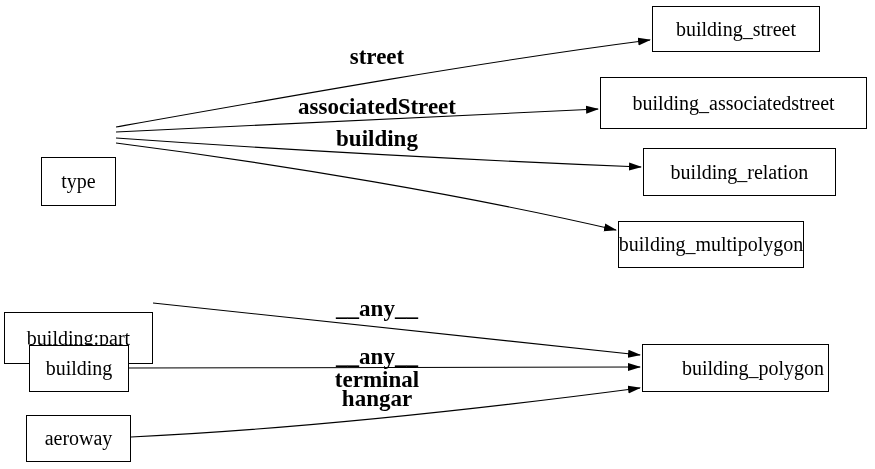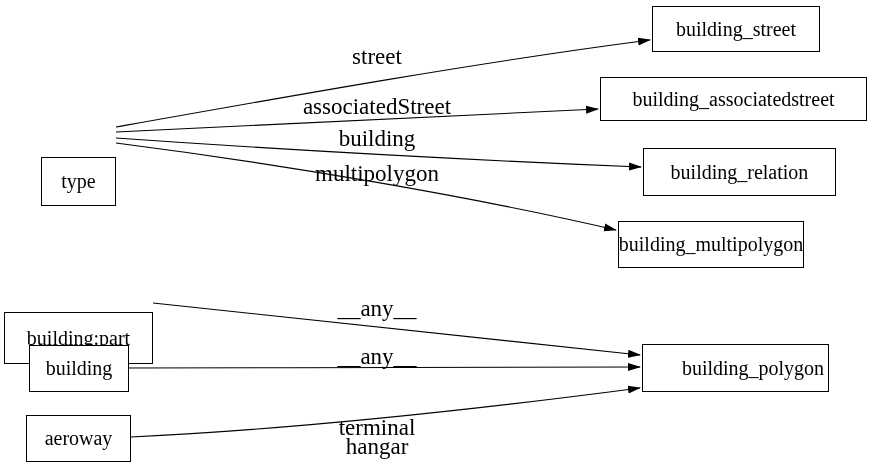--- a/index.html
+++ b/index.html
@@ -37,22 +37,23 @@
     white-space: nowrap;
   }
   .edge-label {
     position: absolute;
     transform: translateX(-50%);
     font-size: 23px;
     line-height: 24px;
     color: #000000;
     text-align: center;
     white-space: pre-line;
+    font-weight: bold;
   }
-  .edge-label.two-line { line-height: 19px; margin-top: 48px; }
+  .edge-label.two-line { line-height: 19px; }
 </style>
 </head>
 <body>
 
 <div class="canvas">
 
   <svg class="edges-svg" viewBox="0 0 875 469" xmlns="http://www.w3.org/2000/svg">
     <defs>
       <marker id="arrow" viewBox="0 0 13 10" refX="12" refY="5" markerWidth="13" markerHeight="10" orient="auto" markerUnits="userSpaceOnUse">
         <path d="M0,1 L13,5 L0,9 Z" fill="#000000"></path>
@@ -64,41 +65,40 @@
     <path class="edge" d="M116,143 C280,164 470,196 616,230" marker-end="url(#arrow)"></path>
     <path class="edge" d="M153,303 C320,320 480,338 640,355" marker-end="url(#arrow)"></path>
     <path class="edge" d="M129,368 C300,368 480,367 640,367" marker-end="url(#arrow)"></path>
     <path class="edge" d="M131,437 C300,429 480,409 640,388" marker-end="url(#arrow)"></path>
   </svg>
 
   <div class="node" style="left:41px; top:113px; width:75px; height:49px;margin-top:44px;">type</div>
 
   <div class="node" style="left:652px; top:6px; width:168px; height:46px;">building_street</div>
 
-  <div class="node" style="left:600px; top:77px; width:267px; height:44px;">building_associatedstreet</div>
+  <div class="node" style="left:600px; top:77px; width:267px; height:52px;">building_associatedstreet</div>
 
   <div class="node" style="left:643px; top:148px; width:193px; height:48px;">building_relation</div>
 
   <div class="node" style="left:618px; top:221px; width:186px; height:47px;">building_multipolygon</div>
 
   <div class="node" style="left:4px; top:264px; width:149px; height:52px;margin-top:48px;">building:part</div>
 
   <div class="node" style="left:29px; top:345px; width:100px; height:47px;">building</div>
 
   <div class="node" style="left:26px; top:415px; width:105px; height:47px;">aeroway</div>
 
   <div class="node" style="left:642px; top:344px; width:187px; height:48px;padding-left:35px;">building_polygon</div>
 
   <div class="edge-label" style="left:377px; top:45px;">street</div>
 
   <div class="edge-label" style="left:377px; top:95px;text-align:center;">associatedStreet</div>
 
   <div class="edge-label" style="left:377px; top:127px;">building</div>
 
-  <div class="edge-label" style="left:377px; top:162px;">multipolygon</div>
 
   <div class="edge-label" style="left:377px; top:297px;">__any__</div>
 
   <div class="edge-label" style="left:377px; top:345px;">__any__</div>
 
   <div class="edge-label two-line" style="left:377px; top:370px;">terminal
 hangar</div>
 
 </div>
 

